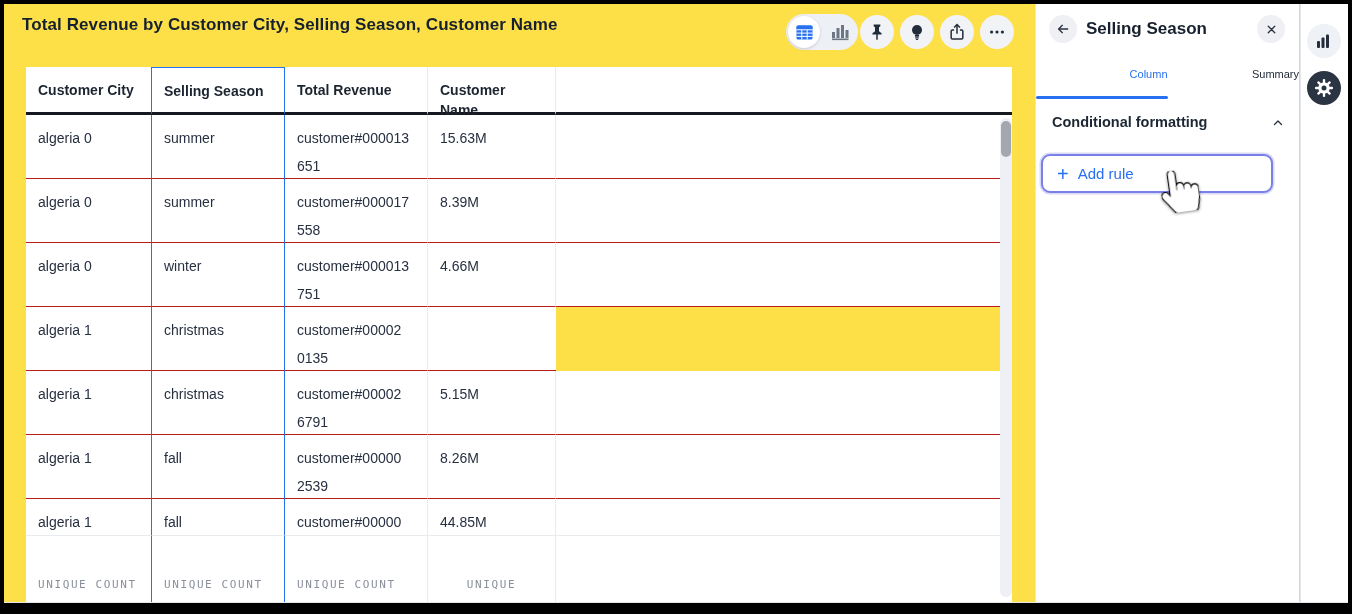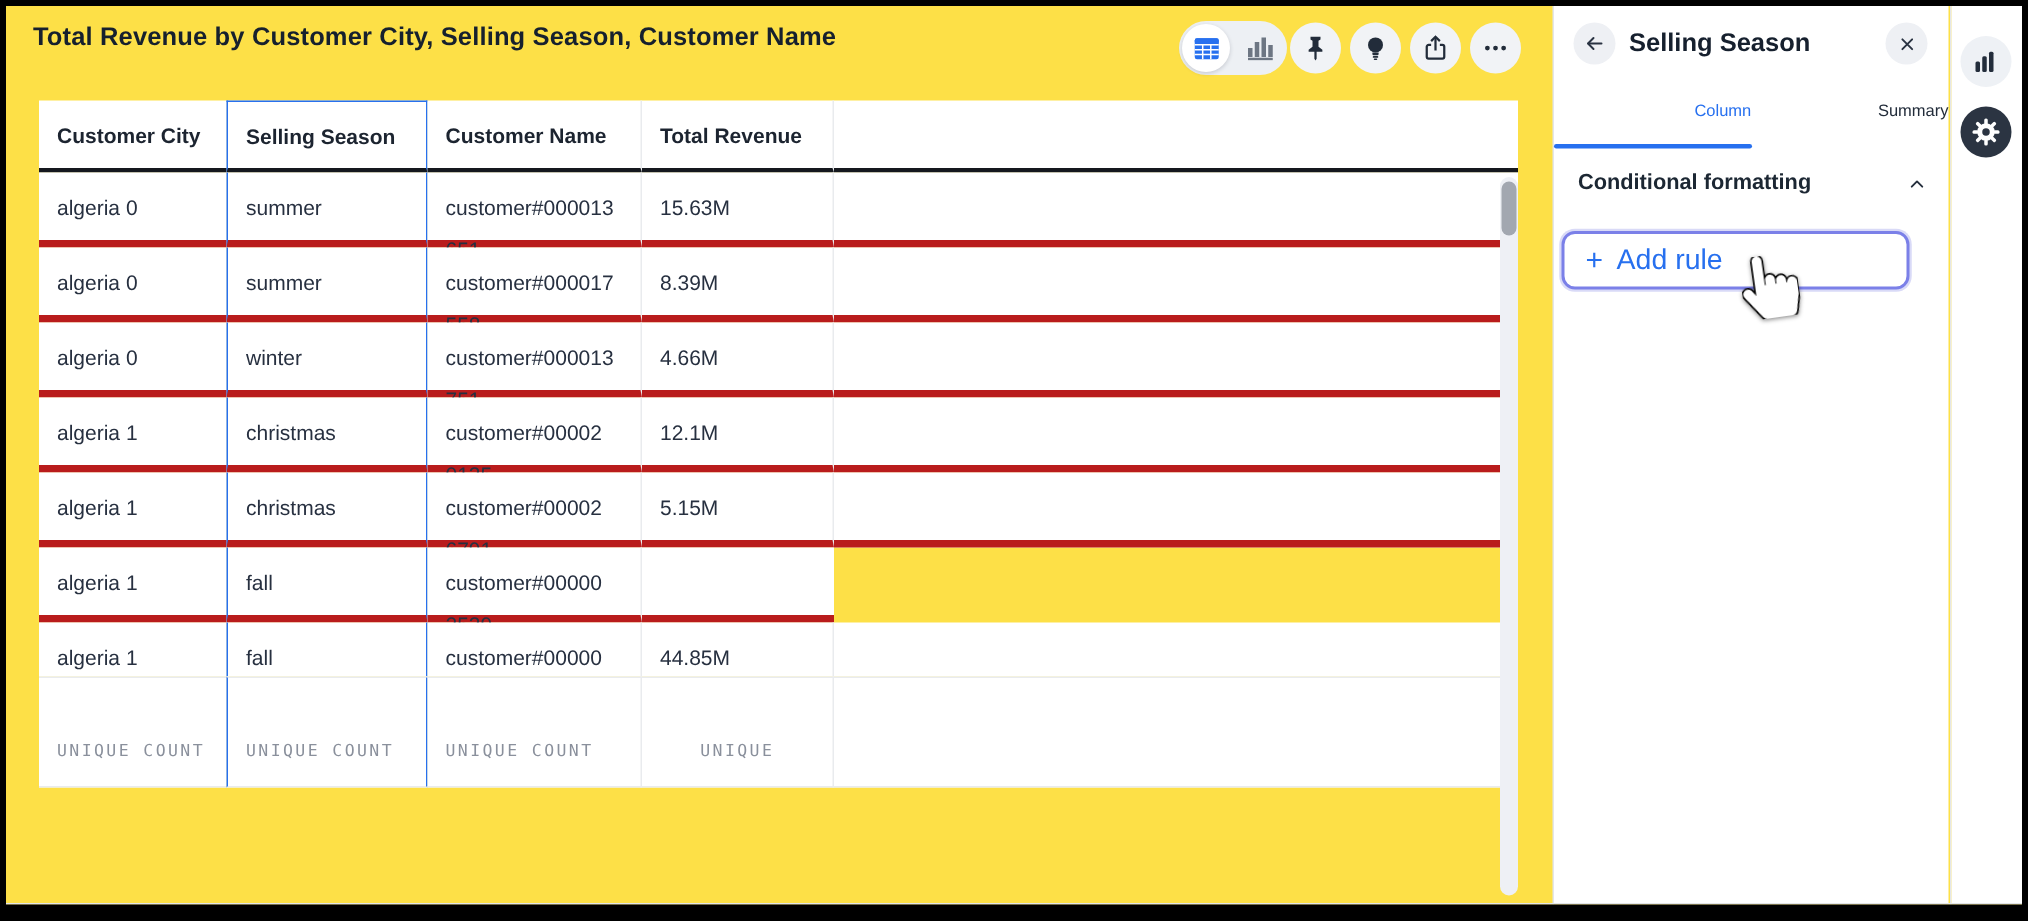--- a/index.html
+++ b/index.html
@@ -18,21 +18,21 @@
   .tool-btn { position:absolute; top:15px; width:34px; height:34px; border-radius:50%; background:#f1f3f6; display:flex; align-items:center; justify-content:center; color:#222c3a; }
 
   
   .table-wrap { position:absolute; left:26px; top:67px; width:986px; height:530px; }
   .t-grid { display:grid; grid-template-columns:125px 134px 143px 128px 1fr; }
   .t-cell { font-size:14px; color:#273040; padding:9px 12px 0 12px; white-space:pre-line; line-height:28px; background:#fff; }
   .t-cell.c1 { border-left:1px solid #2770ef; border-right:1px solid #2770ef; }
   .t-cell.c2, .t-cell.c3 { border-right:1px solid #e9ebee; }
   .hdr .t-cell { font-weight:700; color:#1c2430; padding-top:13px; height:48px; line-height:20px; border-bottom:3px solid #15181e; }
   .hdr .t-cell.c1 { border:1px solid #2770ef; border-bottom:3px solid #15181e; }
-  .body-row .t-cell { height:50px; border-bottom:5px solid #b91c1c; }
+  .body-row .t-cell { height:64px; border-bottom:1px solid #b91c1c; }
   .body-row.clipped .t-cell { height:36px; border-bottom:none; overflow:hidden; }
   .sum-row .t-cell { height:74px; border-top:1px solid #e9ebee; border-bottom:1px solid #e9ebee; padding-top:14px; }
   .sum-label { font-family:"DejaVu Sans Mono", monospace; font-size:11px; letter-spacing:1.6px; color:#8a909c; line-height:14px; }
   .sum-row .c3 .sum-label { text-align:center; }
 
   .v-scroll { position:absolute; right:0; top:51px; bottom:0; width:12px; background:#eef0f5; border-radius:6px; }
   .v-thumb { position:absolute; left:1px; top:3px; width:10px; height:36px; border-radius:5px; background:#a2a7b0; }
 
   
   .divider-v { position:absolute; top:4px; bottom:11px; width:1px; background:#e3e6ea; }
@@ -41,21 +41,21 @@
   .circle-btn { position:absolute; width:28px; height:28px; border-radius:50%; background:#eef0f4; display:flex; align-items:center; justify-content:center; color:#2a3342; }
   .panel-title { position:absolute; left:50px; top:15px; font-size:17px; font-weight:700; color:#16202e; }
   .tabs { position:absolute; left:0; top:56px; width:100%; height:36px; display:flex; }
   .tab { flex:1; text-align:right; font-size:11px; padding-top:8px; color:#222c3a; position:relative; cursor:default; }
   .tab.active { color:#2770ef; font-weight:500; }
   .tab.active::after { content:""; position:absolute; left:0; right:0; bottom:-3px; height:3px; background:#2770ef; border-radius:2px; }
   .section-hdr { position:absolute; left:16px; right:14px; top:110px; display:flex; align-items:flex-end; justify-content:space-between; }
   .section-title { font-size:14.5px; font-weight:700; color:#1c2733; }
   .add-rule { position:absolute; left:5px; top:150px; width:232px; height:39px; border:2px solid #7b80e8; box-shadow:0 0 0 1.5px #d9daf7; border-radius:9px; background:#fff; display:flex; align-items:center; padding-left:14px; }
   .add-rule .plus { color:#2770ef; font-size:20px; font-weight:400; line-height:18px; margin-right:9px; }
-  .add-rule .lbl { color:#2770ef; font-size:19px; }
+  .add-rule .lbl { color:#2770ef; font-size:15px; }
   .cursor { position:absolute; left:118px; top:14px; width:38px; height:42px; transform:rotate(-8deg); filter:drop-shadow(0 1px 1.5px rgba(0,0,0,.45)); }
 
   
   .strip { position:absolute; left:1301px; top:4px; width:47px; bottom:12px; background:#fff; }
   .strip-btn { position:absolute; left:6px; width:34px; height:34px; border-radius:50%; display:flex; align-items:center; justify-content:center; }
   .strip-btn.light { background:#eef1f5; color:#222c3a; }
   .strip-btn.dark { background:#2b3442; }
 
   svg { display:block; }
 </style>
@@ -128,22 +128,22 @@
           <circle cx="12" cy="12" r="1.9"></circle>
           <circle cx="18.5" cy="12" r="1.9"></circle>
         </svg>
     </span>
   </div>
 
   <div class="table-wrap">
     <div class="t-grid hdr">
       <div class="t-cell c0">Customer City</div>
       <div class="t-cell c1">Selling Season</div>
+      <div class="t-cell c3">Total Revenue</div>
       <div class="t-cell c2">Customer Name</div>
-      <div class="t-cell c3">Total Revenue</div>
       <div class="t-cell c4"></div>
     </div>
 
     <div id="table-body">
         <div class="t-grid body-row">
           <div class="t-cell c0">algeria 0</div>
           <div class="t-cell c1">summer</div>
           <div class="t-cell c2">customer#000013
 651</div>
           <div class="t-cell c3">15.63M</div>
@@ -163,36 +163,36 @@
           <div class="t-cell c2">customer#000013
 751</div>
           <div class="t-cell c3">4.66M</div>
           <div class="t-cell c4"></div>
         </div>
         <div class="t-grid body-row">
           <div class="t-cell c0">algeria 1</div>
           <div class="t-cell c1">christmas</div>
           <div class="t-cell c2">customer#00002
 0135</div>
-          <div class="t-cell c3">12.1M</div>
           <div class="t-cell c4"></div>
         </div>
         <div class="t-grid body-row">
           <div class="t-cell c0">algeria 1</div>
           <div class="t-cell c1">christmas</div>
           <div class="t-cell c2">customer#00002
 6791</div>
           <div class="t-cell c3">5.15M</div>
           <div class="t-cell c4"></div>
         </div>
         <div class="t-grid body-row">
           <div class="t-cell c0">algeria 1</div>
           <div class="t-cell c1">fall</div>
           <div class="t-cell c2">customer#00000
 2539</div>
+          <div class="t-cell c3">8.26M</div>
           <div class="t-cell c4"></div>
         </div>
         <div class="t-grid body-row clipped">
           <div class="t-cell c0">algeria 1</div>
           <div class="t-cell c1">fall</div>
           <div class="t-cell c2">customer#00000</div>
           <div class="t-cell c3">44.85M</div>
           <div class="t-cell c4"></div>
         </div>
       </div>

